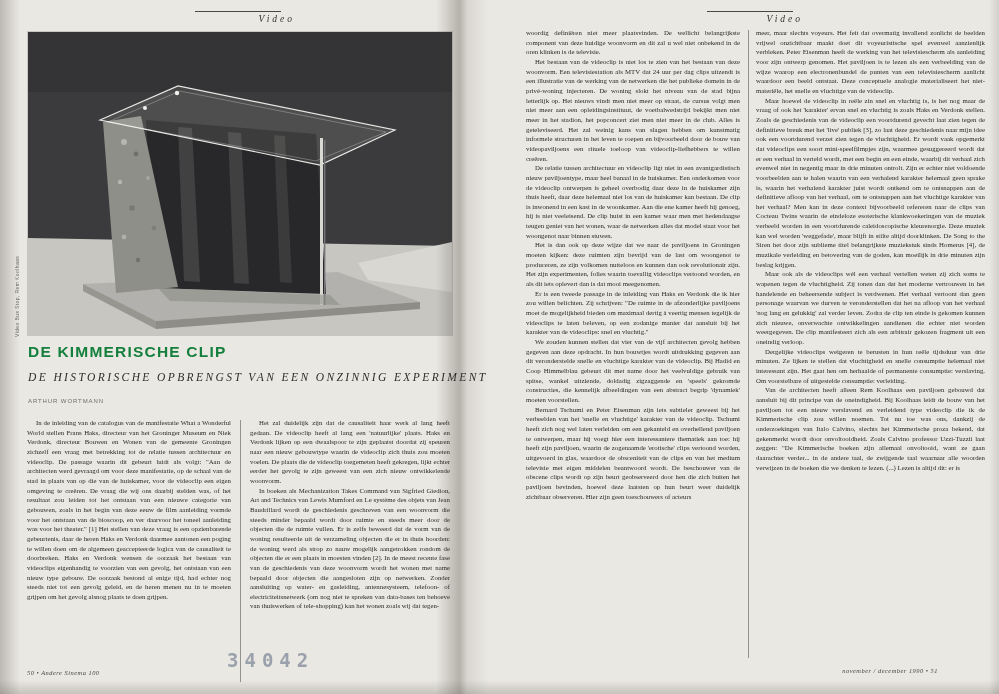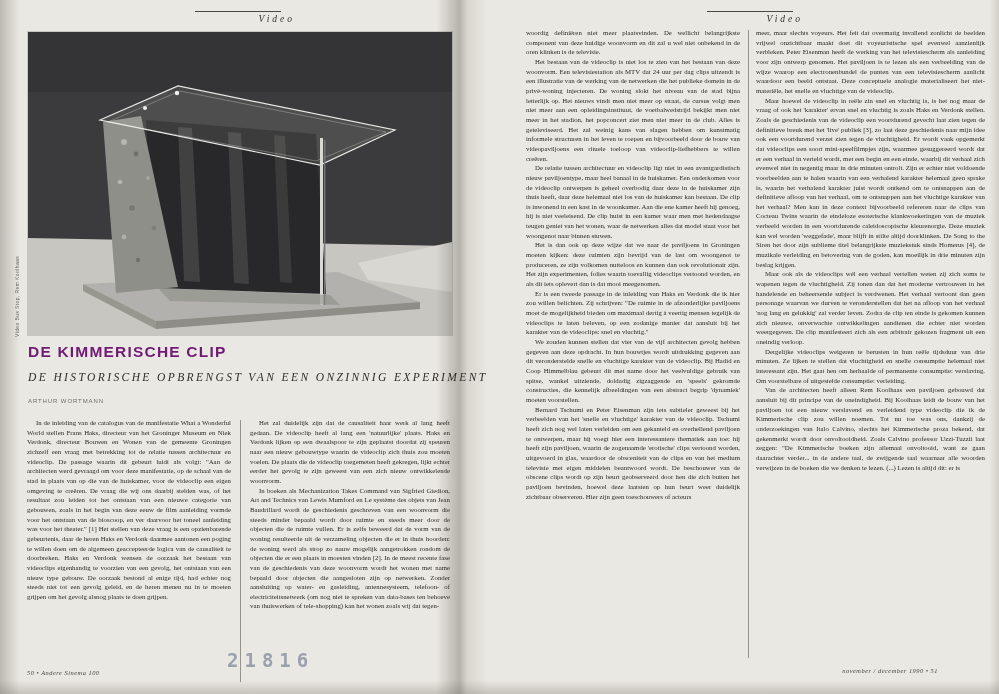--- a/index.html
+++ b/index.html
@@ -27,21 +27,21 @@
   #runhead-right{left:697px;width:106px;}
   
   .photo{position:absolute;left:28px;top:32px;width:424px;height:303px;
     background:#3b3b3d;box-shadow:0 0 0 1px #c8c6c0;}
   .caption-vert{position:absolute;left:14px;top:243px;height:94px;width:8px;
     writing-mode:vertical-rl;transform:rotate(180deg);
     font-family:"Liberation Sans",sans-serif;font-size:5px;letter-spacing:.4px;color:#6b6a65;white-space:nowrap;}
   
   .title{position:absolute;left:28px;top:343px;width:420px;
     font-family:"Liberation Sans",sans-serif;font-weight:bold;
-    font-size:15.5px;letter-spacing:1.2px;color:#701a75;}
+    font-size:15.5px;letter-spacing:1.2px;color:#15803d;}
   .subtitle{position:absolute;left:28px;top:371px;width:430px;
     font-style:italic;font-size:11.5px;letter-spacing:2.4px;color:#2e2d29;white-space:nowrap;}
   .author{position:absolute;left:28px;top:398px;
     font-family:"Liberation Sans",sans-serif;font-size:6px;letter-spacing:.9px;color:#6e6d68;}
   
   .col{position:absolute;font-size:6.8px;line-height:9.65px;text-align:justify;color:#2b2a26;}
   #lcol1{left:27px;top:418px;width:204px;height:268px;}
   #lcol2{left:250px;top:418px;width:200px;height:268px;}
   #rcol1{left:526px;top:28px;width:214px;height:634px;}
   #rcol2{left:756px;top:28px;width:229px;height:634px;}
@@ -137,19 +137,19 @@
 <div class="vrule" id="rrule"></div>
 <div class="col cont" id="rcol2">
     <p class="para">meer, maar slechts voyeurs. Het feit dat overmatig invallend zonlicht de beelden vrijwel onzichtbaar maakt doet dit voyeuristische spel evenwel aanzienlijk verbleken. Peter Eisenman heeft de werking van het televisiescherm als aanleiding voor zijn ontwerp genomen. Het paviljoen is te lezen als een verbeelding van de wijze waarop een electronenbundel de punten van een televisiescherm aanlicht waardoor een beeld ontstaat. Deze conceptuele analogie materialiseert het niet-materiële, het snelle en vluchtige van de videoclip.</p>
     <p class="para">Maar hoewel de videoclip in reële zin snel en vluchtig is, is het nog maar de vraag of ook het 'karakter' ervan snel en vluchtig is zoals Haks en Verdonk stellen. Zoals de geschiedenis van de videoclip een voortdurend gevecht laat zien tegen de definitieve breuk met het 'live' publiek [3], zo laat deze geschiedenis naar mijn idee ook een voortdurend verzet zien tegen de vluchtigheid. Er wordt vaak opgemerkt dat videoclips een soort mini-speelfilmpjes zijn, waarmee gesuggereerd wordt dat er een verhaal in verteld wordt, met een begin en een einde, waarbij dit verhaal zich evenwel niet in negentig maar in drie minuten ontrolt. Zijn er echter niet voldoende voorbeelden aan te halen waarin van een verhalend karakter helemaal geen sprake is, waarin het verhalend karakter juist wordt ontkend om te ontsnappen aan de definitieve afloop van het verhaal, om te ontsnappen aan het vluchtige karakter van het verhaal? Men kan in deze context bijvoorbeeld refereren naar de clips van Cocteau Twins waarin de eindeloze esoterische klankwoekeringen van de muziek verbeeld worden in een voortdurende caleidoscopische kleurenorgie. Deze muziek kan wel worden 'weggefade', maar blijft in stilte altijd doorklinken. De Song to the Siren het door zijn sublieme titel belangrijkste muziekstuk sinds Homerus [4], de muzikale verleiding en betovering van de goden, kan moeilijk in drie minuten zijn beslag krijgen.</p>
     <p class="para">Maar ook als de videoclips wél een verhaal vertellen weten zij zich soms te wapenen tegen de vluchtigheid. Zij tonen dan dat het moderne vertrouwen in het handelende en beheersende subject is verdwenen. Het verhaal vertoont dan geen personage waarvan we durven te veronderstellen dat het na afloop van het verhaal 'nog lang en gelukkig' zal verder leven. Zodra de clip ten einde is gekomen kunnen zich nieuwe, onverwachte ontwikkelingen aandienen die echter niet worden weergegeven. De clip manifesteert zich als een arbitrair gekozen fragment uit een oneindig verloop.</p>
     <p class="para">Dergelijke videoclips weigeren te berusten in hun reële tijdsduur van drie minuten. Ze lijken te stellen dat vluchtigheid en snelle consumptie helemaal niet interessant zijn. Het gaat hen om herhaalde of permanente consumptie: verslaving. Om voorstelbare of uitgestelde consumptie: verleiding.</p>
     <p class="para">Van de architecten heeft alleen Rem Koolhaas een paviljoen gebouwd dat aansluit bij dit principe van de oneindigheid. Bij Koolhaas leidt de bouw van het paviljoen tot een nieuw verslavend en verleidend type videoclip die ik de Kimmerische clip zou willen noemen. Tot nu toe was ons, dankzij de onderzoekingen van Italo Calvino, slechts het Kimmerische proza bekend, dat gekenmerkt wordt door onvoltooidheid. Zoals Calvino professor Uzzi-Tuzzii laat zeggen: "De Kimmerische boeken zijn allemaal onvoltooid, want ze gaan daarachter verder... in de andere taal, de zwijgende taal waarnaar alle woorden verwijzen in de boeken die we denken te lezen. (...) Lezen is altijd dit: er is</p>
   </div>
 
 <div class="folio" id="folio-left">50 • Andere Sinema 100</div>
-<div class="stamp">21816</div>
+<div class="stamp">34042</div>
 <div class="folio" id="folio-right">november / december 1990 • 51</div>
 
 <div class="fold"></div>
 <div class="scan-edge-left"></div>
 <div class="scan-edge-bottom"></div>
 <div class="scan-edge-right"></div>
 
 </body></html>

